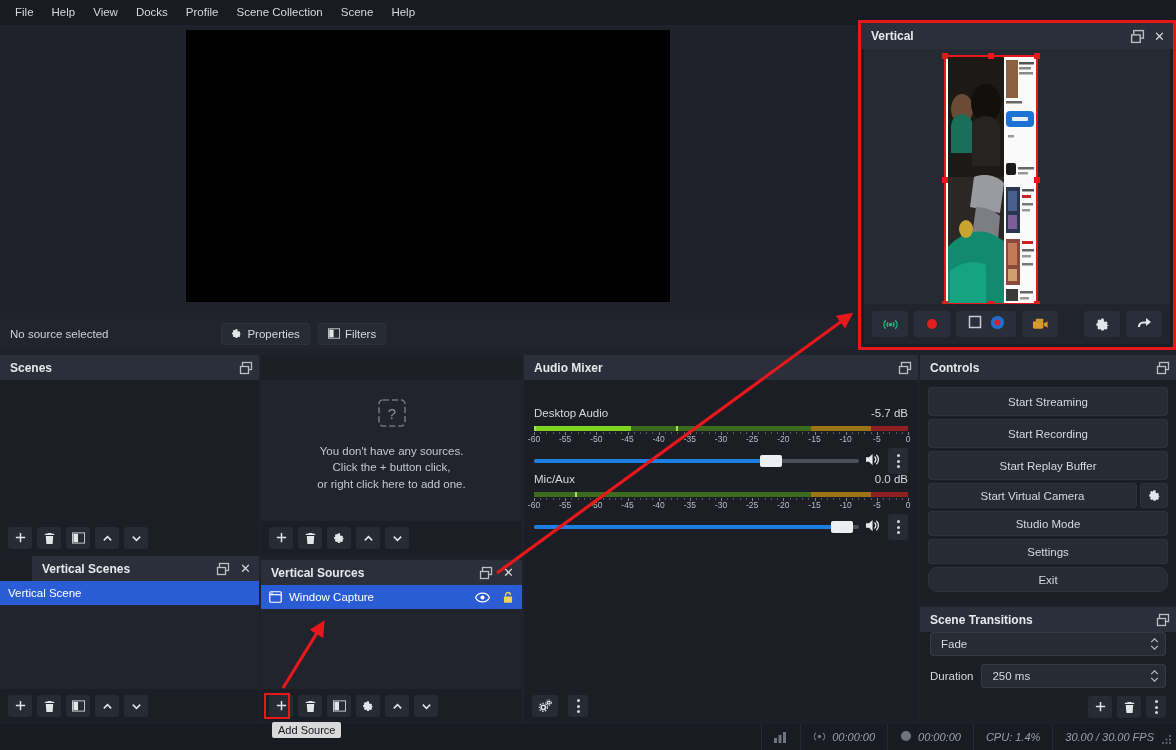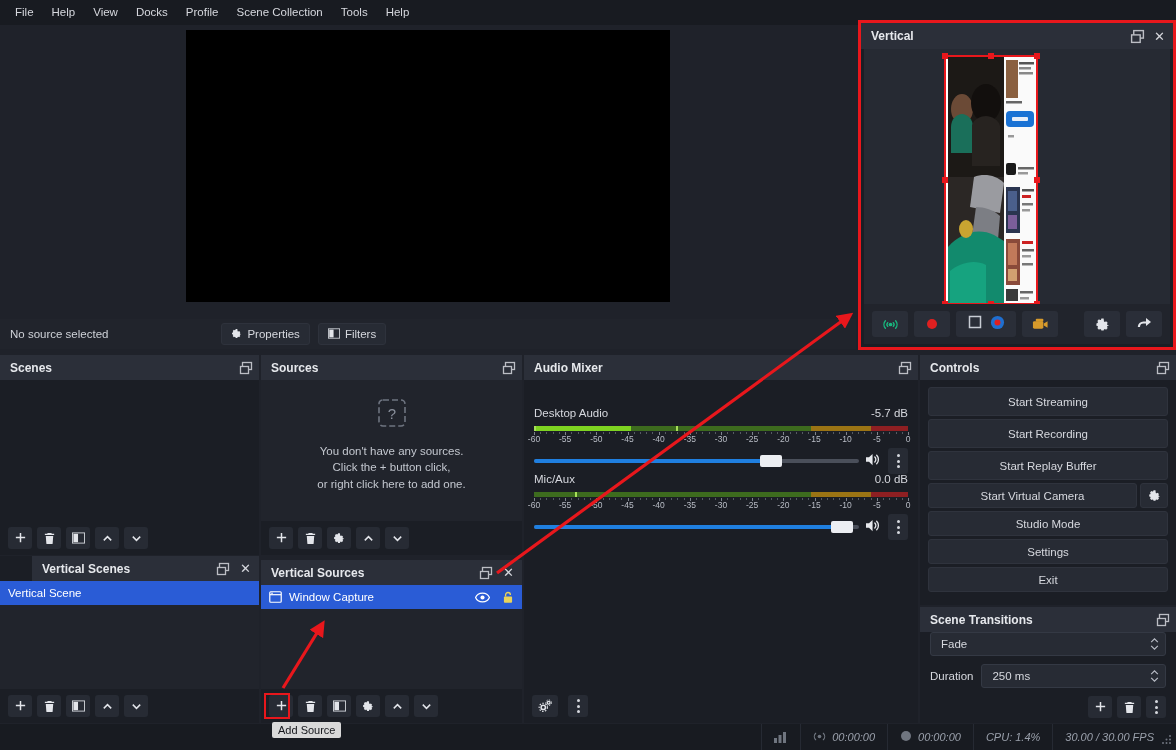--- a/index.html
+++ b/index.html
@@ -202,21 +202,21 @@
 
 <div id="app">
 
   <div class="menubar">
     <div class="menu-item">File</div>
     <div class="menu-item">Help</div>
     <div class="menu-item">View</div>
     <div class="menu-item">Docks</div>
     <div class="menu-item">Profile</div>
     <div class="menu-item">Scene Collection</div>
-    <div class="menu-item">Tools</div>
+    <div class="menu-item">Scene</div>
     <div class="menu-item">Help</div>
   </div>
 
   <div class="preview-area">
     <div class="preview-canvas"></div>
   </div>
 
   <div class="source-bar">
     <span class="no-source-label">No source selected</span>
     <div class="sb-btn" id="properties-btn">
@@ -275,30 +275,20 @@
         <div class="tb">
           <svg width="13" height="13" viewBox="0 0 14 14">
               <path fill="none" stroke="#e3e5ea" stroke-width="1.6" d="M3 5l4 4 4-4"></path>
             </svg>
         </div>
       </div>
     </div>
   </div>
 
   <div class="dock" id="sources-dock" style="left:261px;top:355px;width:261px;height:200px;">
-    <div class="dock-title">
-      <span>Sources</span>
-      <span class="spacer"></span>
-      <span class="float-icon">
-        <svg width="14" height="14" viewBox="0 0 14 14">
-            <rect x="3.5" y="1.5" width="9" height="7" fill="none" stroke="#d6d8de" stroke-width="1.3"></rect>
-            <rect x="1.5" y="5.5" width="8" height="7" fill="#2b2f39" stroke="#d6d8de" stroke-width="1.3"></rect>
-          </svg>
-      </span>
-    </div>
     <div class="dock-body">
       <div class="list-area">
         <div class="empty-sources">
           <span>
             <svg width="30" height="30" viewBox="0 0 30 30">
               <g fill="none" stroke="#6e7480" stroke-width="1.6" stroke-dasharray="6 3">
                 <rect x="2" y="2" width="26" height="26" rx="4"></rect>
               </g>
               <text x="15" y="21" font-size="15" fill="#8a909c" text-anchor="middle" font-family="Liberation Sans, sans-serif">?</text>
             </svg>
@@ -733,21 +723,21 @@
       <div class="vcam-row">
         <div class="ctl-btn" style="height:25px;">Start Virtual Camera</div>
         <div class="vcam-cfg">
           <svg width="13" height="13" viewBox="0 0 16 16">
               <path fill="#e3e5ea" d="M8 5.2a2.8 2.8 0 100 5.6 2.8 2.8 0 000-5.6zm6.5 3.6l-1.3-.4a5.4 5.4 0 00-.4-1l.7-1.2-1.7-1.7-1.2.7a5.4 5.4 0 00-1-.4L9.2 1.5H6.8L6.4 2.8a5.4 5.4 0 00-1 .4l-1.2-.7-1.7 1.7.7 1.2a5.4 5.4 0 00-.4 1l-1.3.4v2.4l1.3.4c.1.35.24.68.4 1l-.7 1.2 1.7 1.7 1.2-.7c.32.16.65.3 1 .4l.4 1.3h2.4l.4-1.3c.35-.1.68-.24 1-.4l1.2.7 1.7-1.7-.7-1.2c.16-.32.3-.65.4-1l1.3-.4V8.8z"></path>
             </svg>
         </div>
       </div>
       <div class="ctl-btn" style="height:25px;">Studio Mode</div>
       <div class="ctl-btn" style="height:25px;">Settings</div>
-      <div class="ctl-btn" style="height:25px;">Exit</div>
+      <div class="ctl-btn" style="height:25px;border-radius:9px;">Exit</div>
     </div>
   </div>
 
   <div class="dock" id="scene-transitions-dock" style="left:920px;top:607px;width:256px;height:116px;">
     <div class="dock-title">
       <span>Scene Transitions</span>
       <span class="spacer"></span>
       <span class="float-icon">
         <svg width="14" height="14" viewBox="0 0 14 14">
             <rect x="3.5" y="1.5" width="9" height="7" fill="none" stroke="#d6d8de" stroke-width="1.3"></rect>

